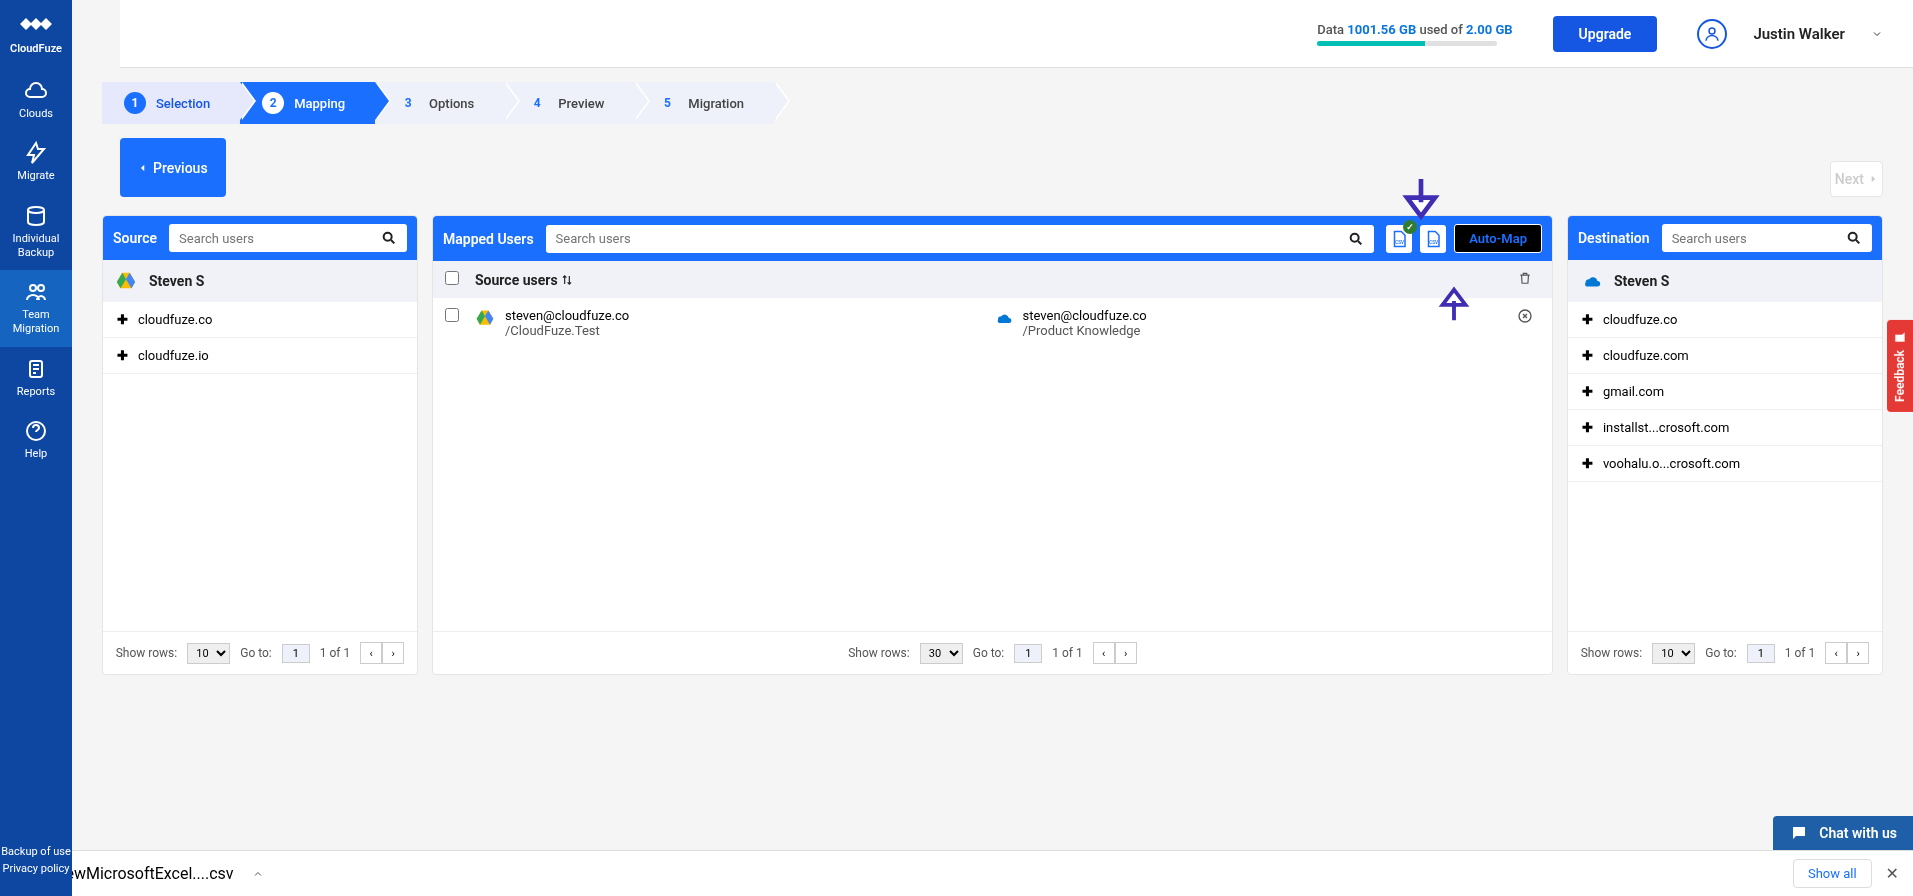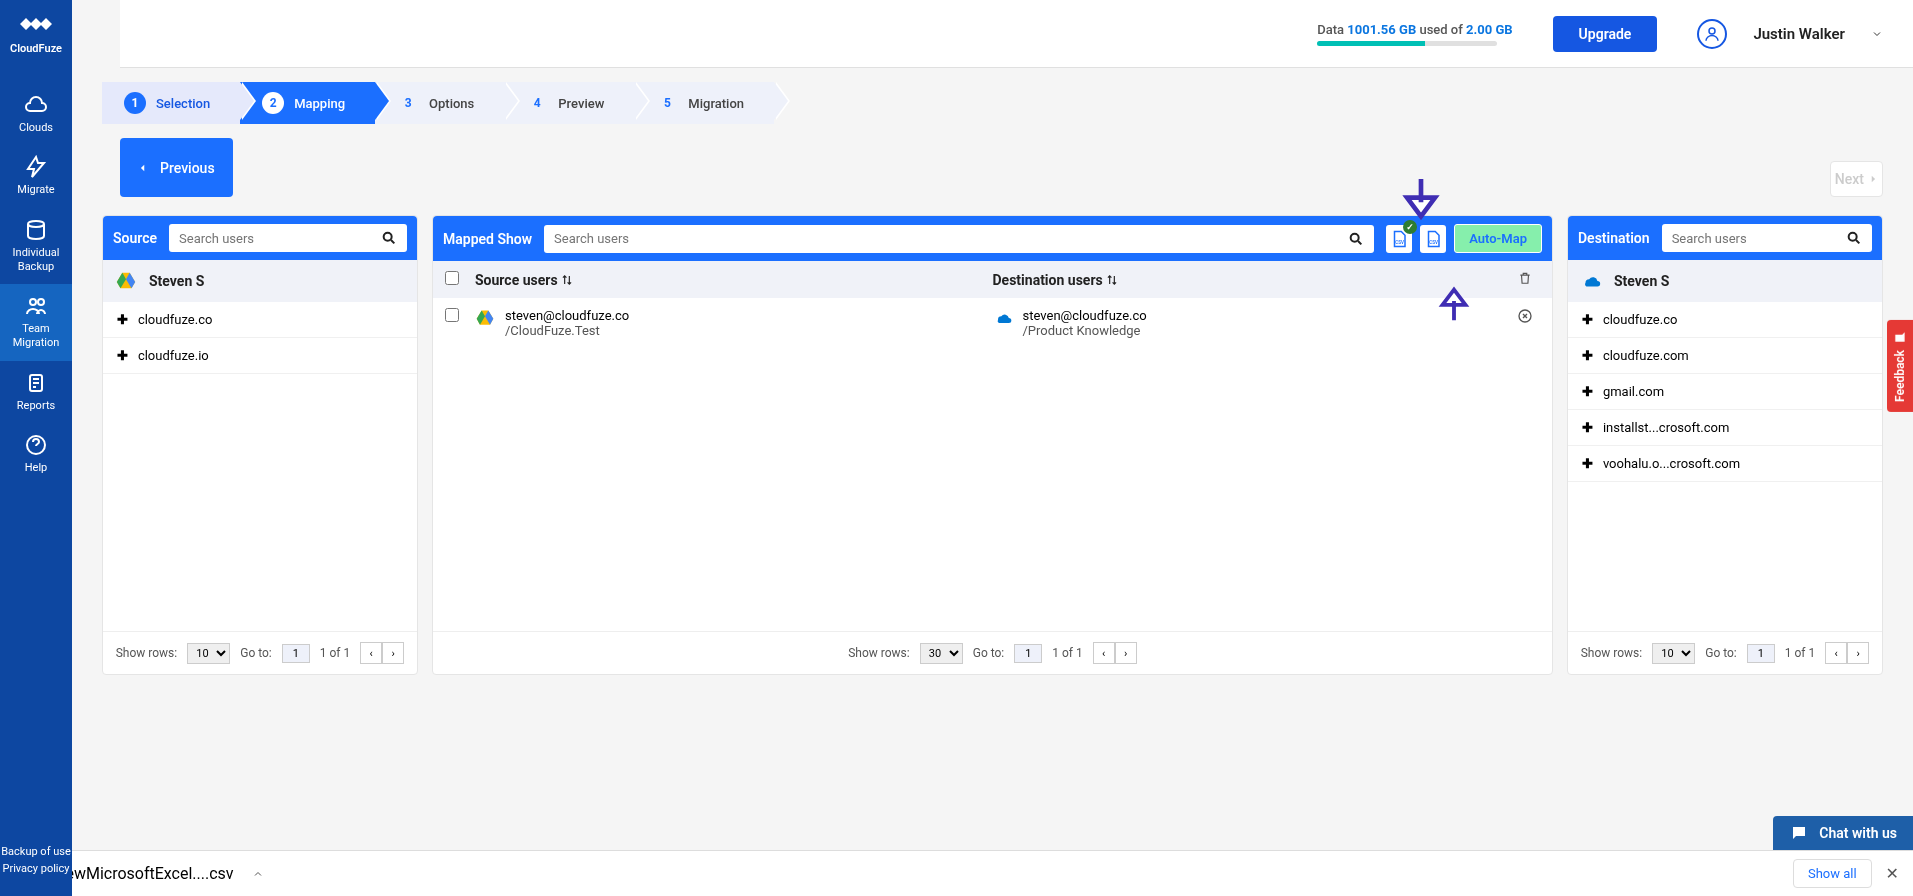--- a/index.html
+++ b/index.html
@@ -2,21 +2,21 @@
 <html><head>
 <meta charset="utf-8">
 <style>
 * { margin: 0; padding: 0; box-sizing: border-box; font-family: -apple-system, BlinkMacSystemFont, "Segoe UI", Roboto, sans-serif; }
 body { background: #f5f5f5; overflow: hidden; width: 1913px; height: 896px; }
 
 
 .sidebar { position: fixed; left: 0; top: 0; width: 72px; height: 100%; background: #0d47a1; color: #fff; display: flex; flex-direction: column; align-items: center; z-index: 100; }
 .sidebar-logo { padding: 14px 0 4px 0; text-align: center; }
 .sidebar-logo svg { width: 40px; height: 20px; }
-.sidebar-brand { font-size: 11px; font-weight: 600; margin-bottom: 28px; }
+.sidebar-brand { font-size: 11px; font-weight: 600; margin-bottom: 14px; }
 .sidebar-item { width: 100%; padding: 10px 2px; text-align: center; cursor: pointer; font-size: 11px; line-height: 1.3; }
 .sidebar-item.active { background: #1565c0; }
 .sidebar-item .icon { display: block; margin: 0 auto 4px auto; width: 24px; height: 24px; }
 .sidebar-bottom { margin-top: auto; text-align: center; padding-bottom: 18px; font-size: 11px; line-height: 1.6; }
 .sidebar-bottom div { cursor: pointer; }
 
 
 .topbar { position: fixed; left: 72px; top: 0; right: 0; height: 68px; background: #fff; border-bottom: 1px solid #e0e0e0; display: flex; align-items: center; justify-content: flex-end; padding: 0 30px; gap: 40px; z-index: 50; margin-left: 48px; }
 .data-usage { font-size: 13px; text-align: center; color: #555; font-weight: 500; }
 .data-usage .used { color: #0b76e0; font-weight: 700; }
@@ -42,37 +42,37 @@
 .step.done { background: #e5e9fb; }
 .step.done::after { border-left-color: #e5e9fb; }
 .step-num { width: 22px; height: 22px; border-radius: 50%; background: #fff; color: #1b6fff; display: inline-flex; align-items: center; justify-content: center; font-weight: 700; margin-right: 10px; font-size: 12px; }
 .step.active .step-num { background: #fff; color: #1b6fff; }
 .step.done .step-num { background: #1b6fff; color: #fff; }
 .step.pending .step-num { background: transparent; color: #1b6fff; font-weight: 700; }
 .step.pending { color: #444; }
 .step.pending::after { border-left-color: #eef1fa; }
 
 .nav-row { display: flex; justify-content: space-between; margin-bottom: 18px; }
-.prev-btn { background: #1b6fff; color: #fff; border: none; padding: 9px 18px; border-radius: 4px; font-size: 14px; font-weight: 500; cursor: pointer; display: flex; align-items: center; gap: 12px; margin-left: 18px;}
+.prev-btn { background: #1b6fff; color: #fff; border: none; padding: 9px 18px; border-radius: 4px; font-size: 14px; font-weight: 500; cursor: pointer; display: flex; align-items: center; gap: 5px; margin-left: 18px;}
 .next-btn { background: #fff; color: #ccc; border: 1px solid #e5e5e5; padding: 9px 4px; border-radius: 4px; font-size: 14px; font-weight: 500; cursor: pointer; display: flex; align-items: center; gap: 4px; margin-top: 23px; }
 
 
 .panels { display: flex; gap: 14px; }
 .panel { background: #fff; border: 1px solid #e5e5e5; border-radius: 4px; display: flex; flex-direction: column; height: 460px; }
 .panel.source, .panel.dest { flex: 0 0 316px; }
 .panel.mapped { flex: 1; position: relative; }
 .panel-header { background: #1b6fff; color: #fff; padding: 8px 10px; display: flex; align-items: center; gap: 12px; font-weight: 600; font-size: 14px; border-radius: 4px 4px 0 0; }
 .panel-header .title { flex: 0 0 auto; }
 .search-wrap { flex: 1; background: #fff; border-radius: 3px; display: flex; align-items: center; padding: 6px 10px; }
 .search-wrap input { border: none; outline: none; flex: 1; font-size: 13px; color: #333; }
 .search-wrap .search-icon { color: #222; }
 .panel-header.mapped-hdr .controls { display: flex; align-items: center; gap: 8px; }
 .csv-btn { width: 26px; height: 28px; background: #fff; border-radius: 3px; display: flex; align-items: center; justify-content: center; cursor: pointer; position: relative; }
 .csv-btn .badge { position: absolute; top: -5px; right: -5px; width: 14px; height: 14px; background: #2e7d32; border-radius: 50%; display: flex; align-items: center; justify-content: center; font-size: 9px; color: #fff; }
-.auto-map-btn { background: #86efac; color: #1b6fff; border: 1px solid #fff; padding: 6px 14px; border-radius: 3px; font-weight: 600; font-size: 13px; cursor: pointer; }
+.auto-map-btn { background: #000000; color: #1b6fff; border: 1px solid #fff; padding: 6px 14px; border-radius: 3px; font-weight: 600; font-size: 13px; cursor: pointer; }
 
 .panel-subheader { background: #f0f2f8; padding: 10px 12px; display: flex; align-items: center; gap: 12px; font-weight: 700; font-size: 14px; color: #222; }
 .panel-subheader .gd-icon { width: 22px; height: 22px; }
 .panel-subheader .od-icon { width: 22px; height: 22px; }
 
 .panel-body { flex: 1; overflow-y: auto; }
 .tree-item { padding: 10px 14px; font-size: 13px; display: flex; align-items: center; gap: 10px; border-bottom: 1px solid #f0f0f0; cursor: pointer; }
 .tree-item .plus { font-weight: 700; }
 
 .mapped-cols { background: #f0f2f8; display: flex; align-items: center; padding: 10px 12px; font-weight: 700; font-size: 14px; color: #222; }
@@ -288,21 +288,21 @@
     <div class="panel mapped">
 
       <svg class="arrow-down" width="56" height="56" viewBox="0 0 24 24" fill="none" stroke="#3f2db3" stroke-width="2">
           <path d="M12 3v10M6 11l6 8 6-8H6z" fill="#fff"></path>
         </svg>
       <svg class="arrow-up" width="46" height="46" viewBox="0 0 24 24" fill="none" stroke="#3f2db3" stroke-width="2">
           <path d="M12 21V11M6 13l6-8 6 8H6z" fill="#fff"></path>
         </svg>
 
       <div class="panel-header mapped-hdr">
-        <span class="title">Mapped Show</span>
+        <span class="title">Mapped Users</span>
         <div class="search-wrap">
           <input type="text" placeholder="Search users" style="">
           <svg class="search-icon" width="16" height="16" viewBox="0 0 24 24" fill="none" stroke="#222" stroke-width="3">
               <circle cx="10" cy="10" r="6"></circle>
               <path d="M20 20l-5-5"></path>
             </svg>
         </div>
         <div class="controls">
           <div class="csv-btn">
             <svg width="18" height="20" viewBox="0 0 24 24" fill="none" stroke="#1b6fff" stroke-width="2">
@@ -317,26 +317,20 @@
                 <text x="7" y="18" font-size="6" fill="#1b6fff" stroke="none">CSV</text>
               </svg>
           </div>
           <button class="auto-map-btn">Auto-Map</button>
         </div>
       </div>
       <div class="mapped-cols">
         <div class="chk"><input type="checkbox" style=""></div>
         <div class="col">
           <span>Source users</span>
-          <svg class="sort-icon" viewBox="0 0 24 24" fill="none" stroke="#222" stroke-width="2">
-              <path d="M8 5v14M5 8l3-3 3 3M16 19V5M13 16l3 3 3-3"></path>
-            </svg>
-        </div>
-        <div class="col">
-          <span>Destination users</span>
           <svg class="sort-icon" viewBox="0 0 24 24" fill="none" stroke="#222" stroke-width="2">
               <path d="M8 5v14M5 8l3-3 3 3M16 19V5M13 16l3 3 3-3"></path>
             </svg>
         </div>
         <div class="trash">
           <svg width="14" height="14" viewBox="0 0 24 24" fill="none" stroke="#555" stroke-width="2">
               <path d="M4 7h16M9 7V4h6v3M6 7l1 14h10l1-14"></path>
             </svg>
         </div>
       </div>

